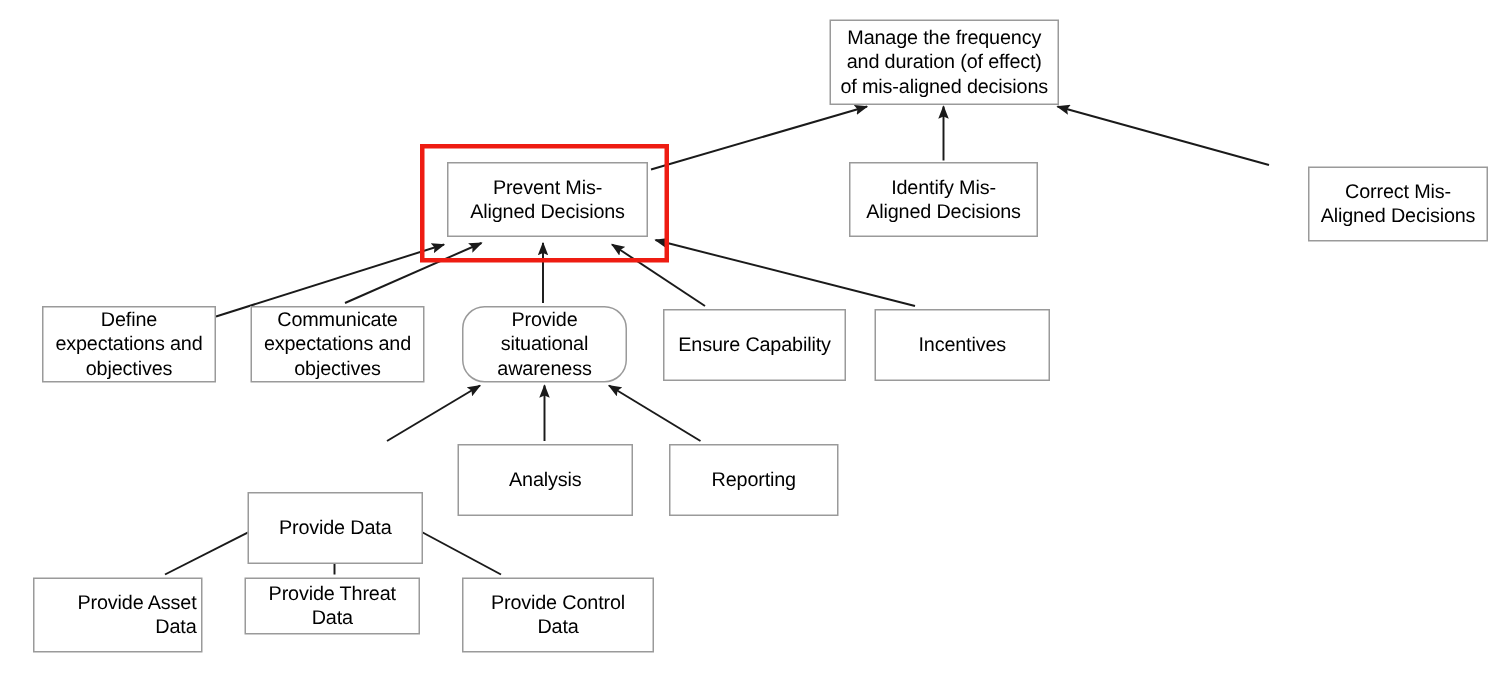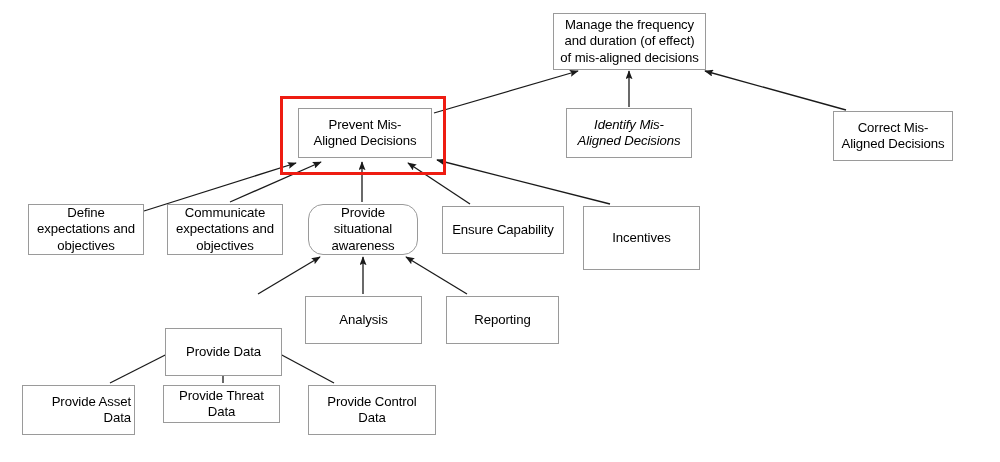--- a/index.html
+++ b/index.html
@@ -88,25 +88,25 @@
   <div id="node-group">
       <div class="node" id="node-manage-frequency-duration" style="left: 553px; top: 13px; width: 153px; height: 57px; border-color: rgb(154, 154, 154);">
         <span class="node-label">Manage the frequency
 and duration (of effect)
 of mis-aligned decisions</span>
       </div>
       <div class="node" id="node-prevent-mis-aligned-decisions" style="left: 298px; top: 108px; width: 134px; height: 50px; border-color: rgb(154, 154, 154);">
         <span class="node-label">Prevent Mis-
 Aligned Decisions</span>
       </div>
-      <div class="node" id="node-identify-mis-aligned-decisions" style="left: 566px; top: 108px; width: 126px; height: 50px; border-color: rgb(154, 154, 154); font-style: italic;">
+      <div class="node" id="node-identify-mis-aligned-decisions" style="left: 566px; top: 108px; width: 126px; height: 50px; border-color: rgb(154, 154, 154);">
         <span class="node-label">Identify Mis-
 Aligned Decisions</span>
       </div>
-      <div class="node" id="node-correct-mis-aligned-decisions" style="left: 833px; top: 111px; width: 120px; height: 50px; border-color: rgb(154, 154, 154);">
+      <div class="node" id="node-correct-mis-aligned-decisions" style="left: 872px; top: 111px; width: 120px; height: 50px; border-color: rgb(154, 154, 154);">
         <span class="node-label">Correct Mis-
 Aligned Decisions</span>
       </div>
       <div class="node" id="node-define-expectations-objectives" style="left: 28px; top: 204px; width: 116px; height: 51px; border-color: rgb(154, 154, 154);">
         <span class="node-label">Define
 expectations and
 objectives</span>
       </div>
       <div class="node" id="node-communicate-expectations-objectives" style="left: 167px; top: 204px; width: 116px; height: 51px; border-color: rgb(154, 154, 154);">
         <span class="node-label">Communicate
@@ -114,21 +114,21 @@
 objectives</span>
       </div>
       <div class="node" id="node-provide-situational-awareness" style="left: 308px; top: 204px; width: 110px; height: 51px; border-color: rgb(154, 154, 154); border-radius: 15px;">
         <span class="node-label">Provide
 situational
 awareness</span>
       </div>
       <div class="node" id="node-ensure-capability" style="left: 442px; top: 206px; width: 122px; height: 48px; border-color: rgb(154, 154, 154);">
         <span class="node-label">Ensure Capability</span>
       </div>
-      <div class="node" id="node-incentives" style="left: 583px; top: 206px; width: 117px; height: 64px; border-color: rgb(154, 154, 154);">
+      <div class="node" id="node-incentives" style="left: 583px; top: 206px; width: 117px; height: 48px; border-color: rgb(154, 154, 154);">
         <span class="node-label">Incentives</span>
       </div>
       <div class="node" id="node-provide-data" style="left: 165px; top: 296px; width: 117px; height: 48px; border-color: rgb(154, 154, 154); margin-top: 32px;">
         <span class="node-label">Provide Data</span>
       </div>
       <div class="node" id="node-analysis" style="left: 305px; top: 296px; width: 117px; height: 48px; border-color: rgb(154, 154, 154);">
         <span class="node-label">Analysis</span>
       </div>
       <div class="node" id="node-reporting" style="left: 446px; top: 296px; width: 113px; height: 48px; border-color: rgb(154, 154, 154);">
         <span class="node-label">Reporting</span>

